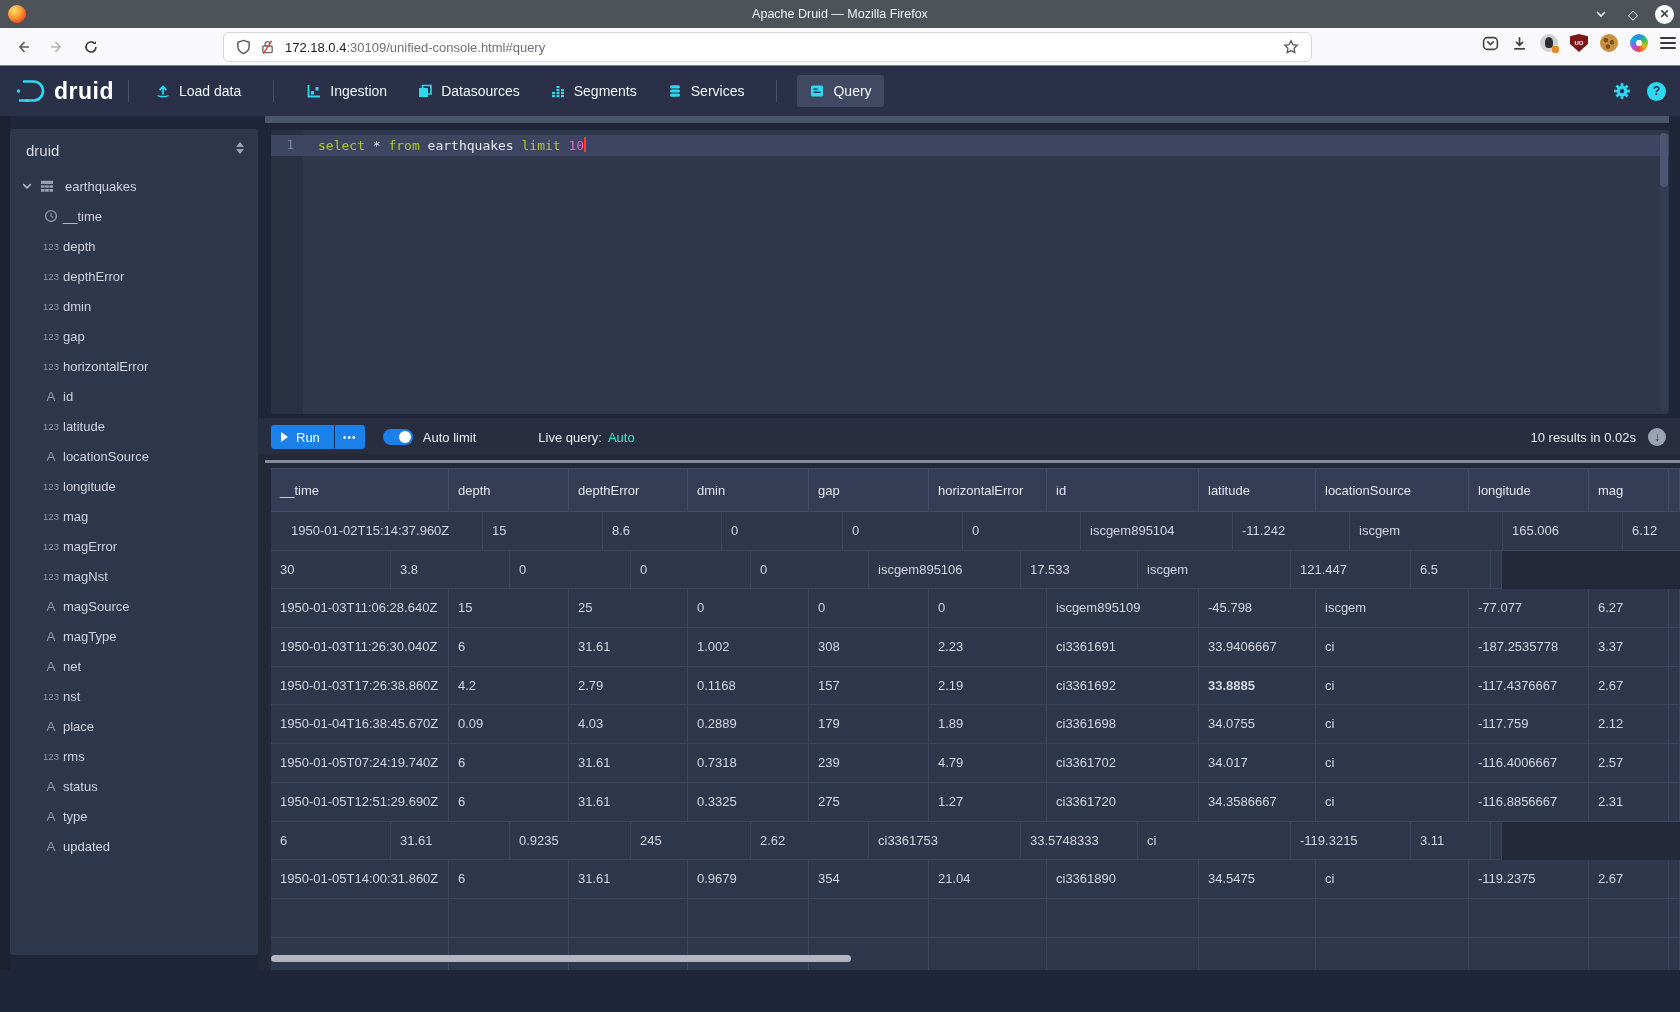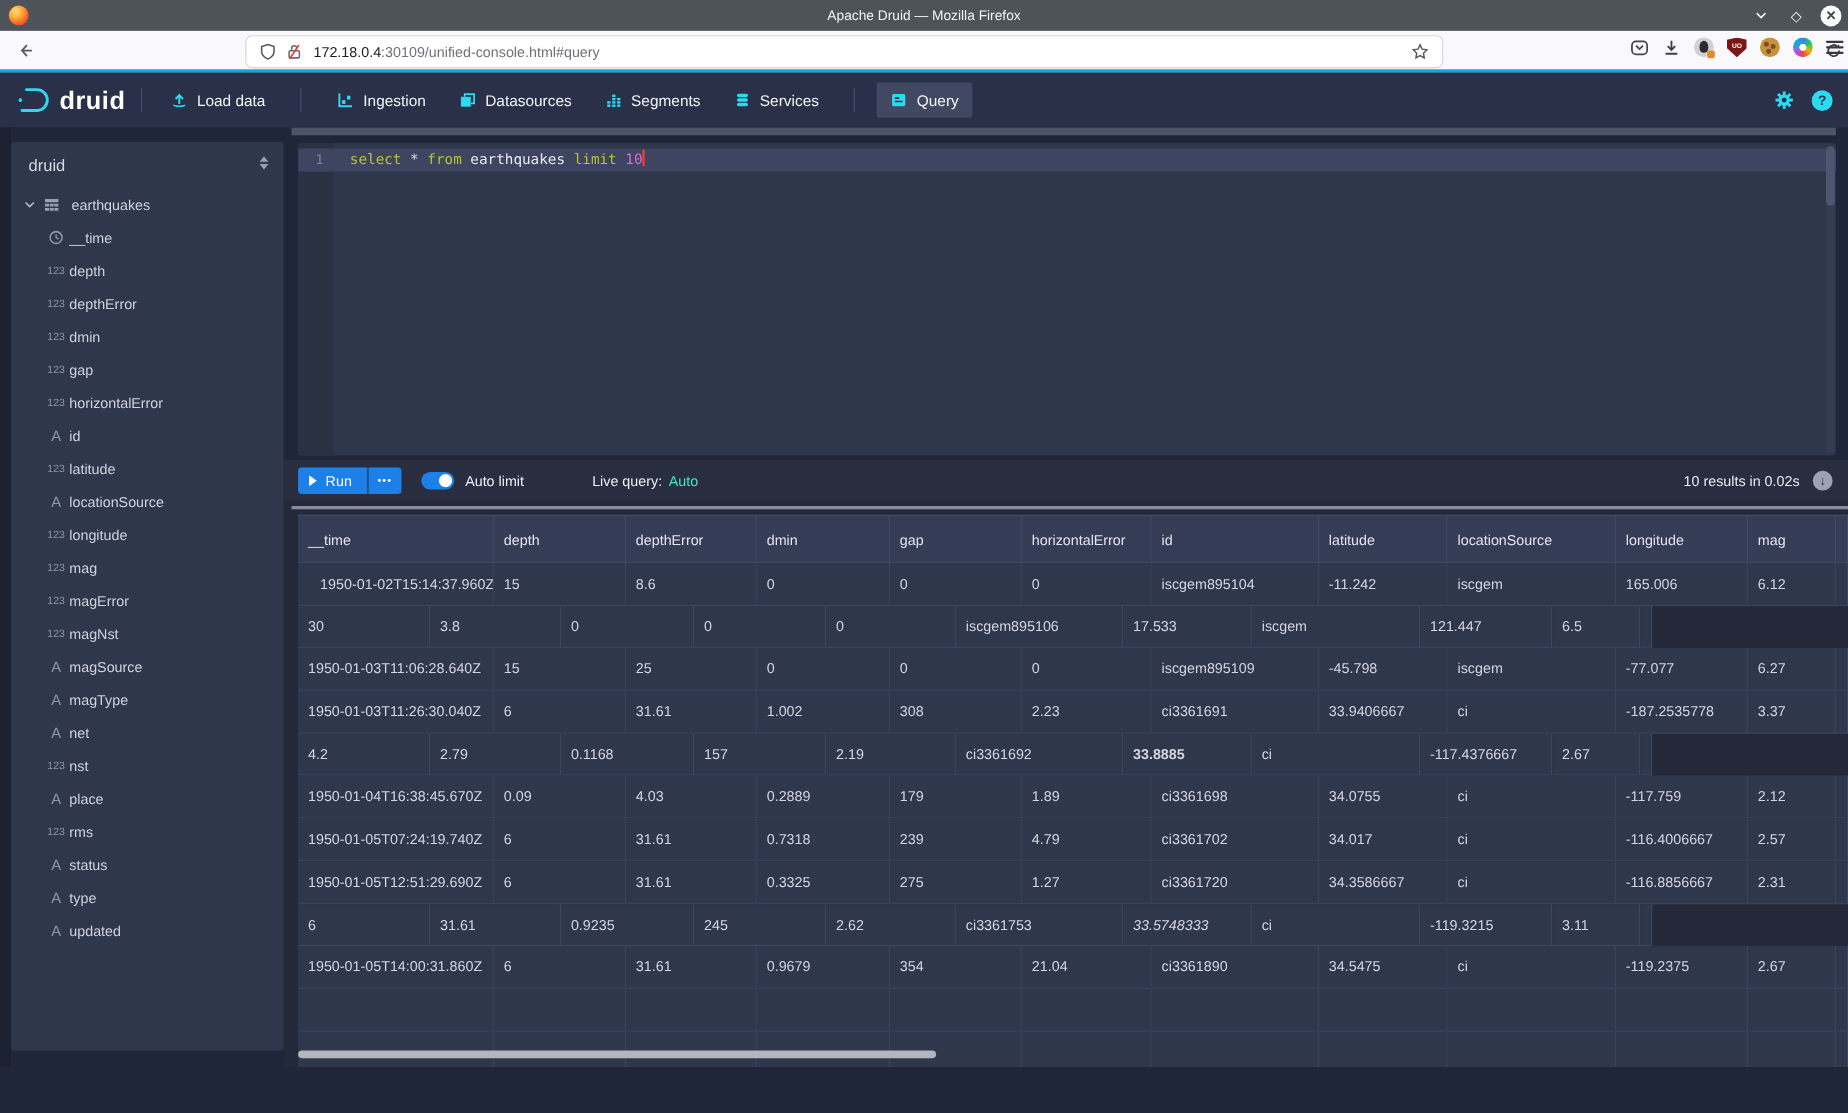--- a/index.html
+++ b/index.html
@@ -20,21 +20,21 @@
   
   .tabstrip { height:42px; background:#e0e1e5; position:relative; }
   .tab { position:absolute; left:3px; top:5px; width:212px; height:32px; background:#f9f9fb; border-radius:6px;
     box-shadow:0 0 2px rgba(0,0,0,.25); display:flex; align-items:center; padding:0 8px; }
   .tab-title { flex:1; margin-left:8px; font-size:12.5px; color:#17171c; white-space:nowrap; overflow:hidden; }
   .tab-close { color:#55555c; font-size:14px; padding:0 3px; }
   .newtab-btn { position:absolute; left:228px; top:9px; width:26px; height:26px; border-radius:4px;
     display:flex; align-items:center; justify-content:center; font-size:18px; color:#3a3a40; }
 
   
-  .toolbar { height:38px; background:#f9f9fb; border-bottom:3px solid #0ea5e9; display:flex; align-items:center; position:relative;justify-content:space-between; }
+  .toolbar { height:38px; background:#f9f9fb; border-bottom:1px solid #0ea5e9; display:flex; align-items:center; position:relative; }
   .tb-icon { width:26px; height:26px; display:flex; align-items:center; justify-content:center; border-radius:4px; }
   .tb-back { margin-left:10px; } .tb-fwd { margin-left:8px; } .tb-reload { margin-left:8px; }
   .urlbar { position:absolute; left:223px; top:4px; width:1089px; height:30px; background:#fff;
     border:1px solid #d5d5db; border-radius:6px; display:flex; align-items:center; padding:0 12px; }
   .url-text { flex:1; margin-left:10px; font-size:13px; color:#1b1b21; white-space:nowrap; overflow:hidden; }
   .url-rest { color:#70707a; }
   .tb-right { position:absolute; right:4px; top:6px; display:flex; align-items:center; gap:12px; }
   .badge-icon { width:18px; height:18px; position:relative; }
   .ext-circle { background:#cfd1d6; border-radius:50%; }
   .ext-blob { position:absolute; left:5px; top:3px; width:8px; height:11px; background:#2b2b30; border-radius:50% 50% 42% 42%; }
@@ -518,21 +518,21 @@
             <div class="r-hcell" style="width: 120px;">gap</div>
             <div class="r-hcell" style="width: 118px;">horizontalError</div>
             <div class="r-hcell" style="width: 152px;">id</div>
             <div class="r-hcell" style="width: 117px;">latitude</div>
             <div class="r-hcell" style="width: 153px;">locationSource</div>
             <div class="r-hcell" style="width: 120px;">longitude</div>
             <div class="r-hcell" style="width: 80px;">mag</div>
             <div class="r-hcell" style="width: 11px;"></div>
           </div>
           <div class="r-row">
-            <div class="r-cell" style="width: 178px; padding-left: 20px;">1950-01-02T15:14:37.960Z</div>
+            <div class="r-cell" style="width: 212px; padding-left: 20px;">1950-01-02T15:14:37.960Z</div>
             <div class="r-cell" style="width: 120px;">15</div>
             <div class="r-cell" style="width: 119px;">8.6</div>
             <div class="r-cell" style="width: 121px;">0</div>
             <div class="r-cell" style="width: 120px;">0</div>
             <div class="r-cell" style="width: 118px;">0</div>
             <div class="r-cell" style="width: 152px;">iscgem895104</div>
             <div class="r-cell" style="width: 117px;">-11.242</div>
             <div class="r-cell" style="width: 153px;">iscgem</div>
             <div class="r-cell" style="width: 120px;">165.006</div>
             <div class="r-cell" style="width: 80px;">6.12</div>
@@ -573,20 +573,21 @@
             <div class="r-cell" style="width: 120px;">308</div>
             <div class="r-cell" style="width: 118px;">2.23</div>
             <div class="r-cell" style="width: 152px;">ci3361691</div>
             <div class="r-cell" style="width: 117px;">33.9406667</div>
             <div class="r-cell" style="width: 153px;">ci</div>
             <div class="r-cell" style="width: 120px;">-187.2535778</div>
             <div class="r-cell" style="width: 80px;">3.37</div>
             <div class="r-cell" style="width: 11px;"></div>
           </div>
           <div class="r-row">
+            <div class="r-cell" style="width: 178px;">1950-01-03T17:26:38.860Z</div>
             <div class="r-cell" style="width: 120px;">4.2</div>
             <div class="r-cell" style="width: 119px;">2.79</div>
             <div class="r-cell" style="width: 121px;">0.1168</div>
             <div class="r-cell" style="width: 120px;">157</div>
             <div class="r-cell" style="width: 118px;">2.19</div>
             <div class="r-cell" style="width: 152px;">ci3361692</div>
             <div class="r-cell" style="width: 117px; font-weight: bold;">33.8885</div>
             <div class="r-cell" style="width: 153px;">ci</div>
             <div class="r-cell" style="width: 120px;">-117.4376667</div>
             <div class="r-cell" style="width: 80px;">2.67</div>
@@ -634,21 +635,21 @@
             <div class="r-cell" style="width: 80px;">2.31</div>
             <div class="r-cell" style="width: 11px;"></div>
           </div>
           <div class="r-row">
             <div class="r-cell" style="width: 120px;">6</div>
             <div class="r-cell" style="width: 119px;">31.61</div>
             <div class="r-cell" style="width: 121px;">0.9235</div>
             <div class="r-cell" style="width: 120px;">245</div>
             <div class="r-cell" style="width: 118px;">2.62</div>
             <div class="r-cell" style="width: 152px;">ci3361753</div>
-            <div class="r-cell" style="width: 117px; font-style: italic;">33.5748333</div>
+            <div class="r-cell" style="width: 117px;">33.5748333</div>
             <div class="r-cell" style="width: 153px;">ci</div>
             <div class="r-cell" style="width: 120px;">-119.3215</div>
             <div class="r-cell" style="width: 80px;">3.11</div>
             <div class="r-cell" style="width: 11px;"></div>
           </div>
           <div class="r-row">
             <div class="r-cell" style="width: 178px;">1950-01-05T14:00:31.860Z</div>
             <div class="r-cell" style="width: 120px;">6</div>
             <div class="r-cell" style="width: 119px;">31.61</div>
             <div class="r-cell" style="width: 121px;">0.9679</div>

